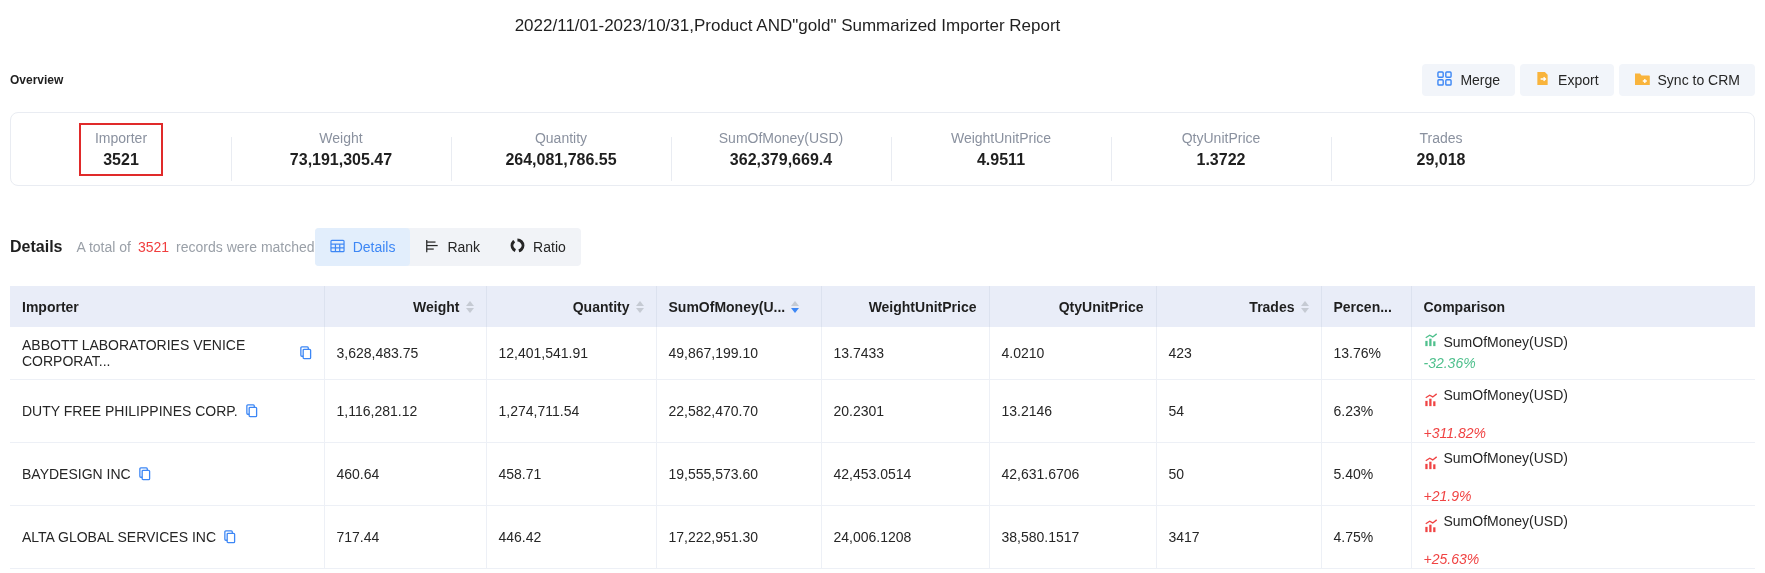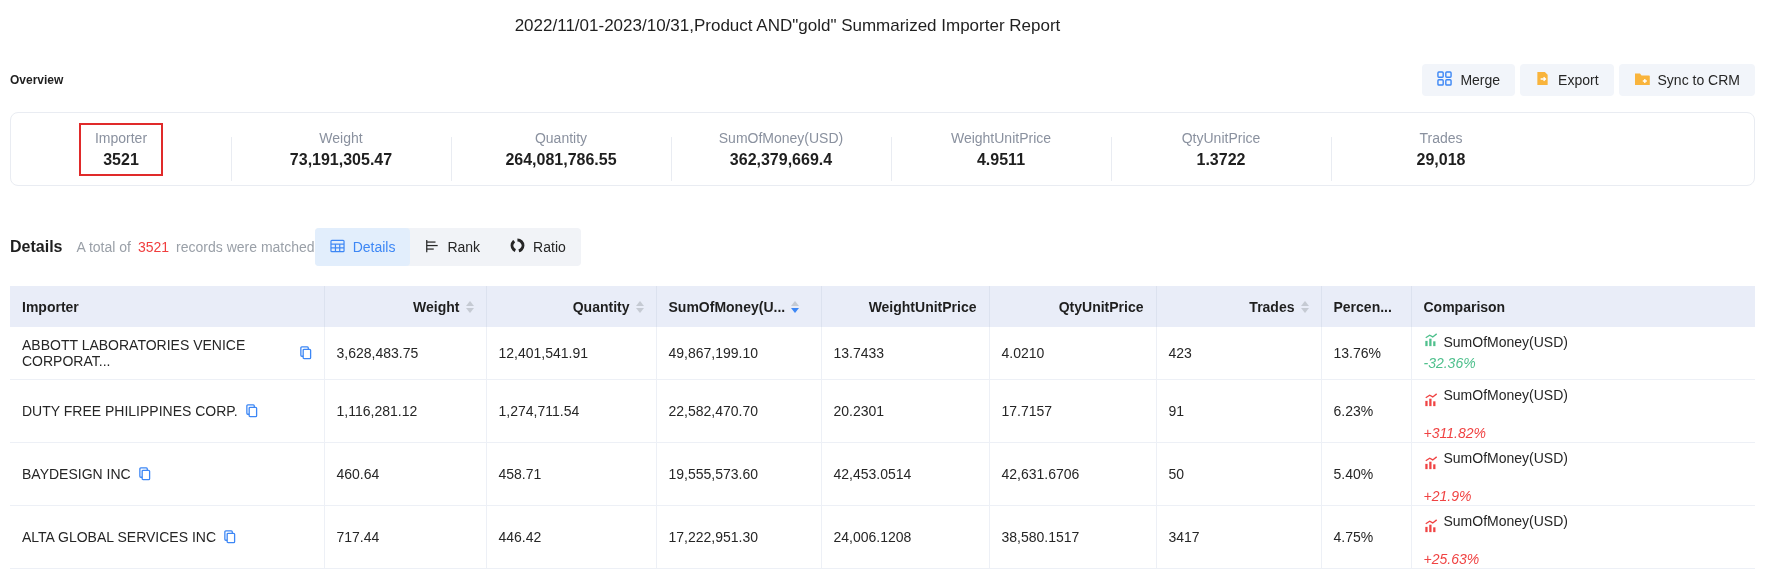--- a/index.html
+++ b/index.html
@@ -306,22 +306,22 @@
                   <path d="M10 3.5V2a1 1 0 0 0-1-1H3a1 1 0 0 0-1 1v8a1 1 0 0 0 1 1h1.5"></path>
                   <rect x="4.5" y="3.5" width="8" height="10" rx="1"></rect>
                 </svg>
               </span>
             </div>
           </td>
         <td class="ar">1,116,281.12</td>
         <td class="ar">1,274,711.54</td>
         <td class="ar">22,582,470.70</td>
         <td class="ar">20.2301</td>
-        <td class="ar">17.7157</td>
-        <td class="ar">91</td>
+        <td class="ar">13.2146</td>
+        <td class="ar">54</td>
         <td class="al">6.23%</td>
         <td class="al">
           <div class="cmp-top">
               <span class="trend-up"><svg width="14" height="14" viewBox="0 0 16 16" fill="currentColor">
                   <rect x="1.5" y="9" width="2.6" height="6"></rect>
                   <rect x="6" y="6.5" width="2.6" height="8.5"></rect>
                   <rect x="10.5" y="9.5" width="2.6" height="5.5"></rect>
                   <path d="M2 5.5 L6.5 2.5 L10 4.5 L14.5 1" stroke="currentColor" stroke-width="1.5" fill="none"></path>
                 </svg></span>
               <span class="metric">SumOfMoney(USD)</span>

